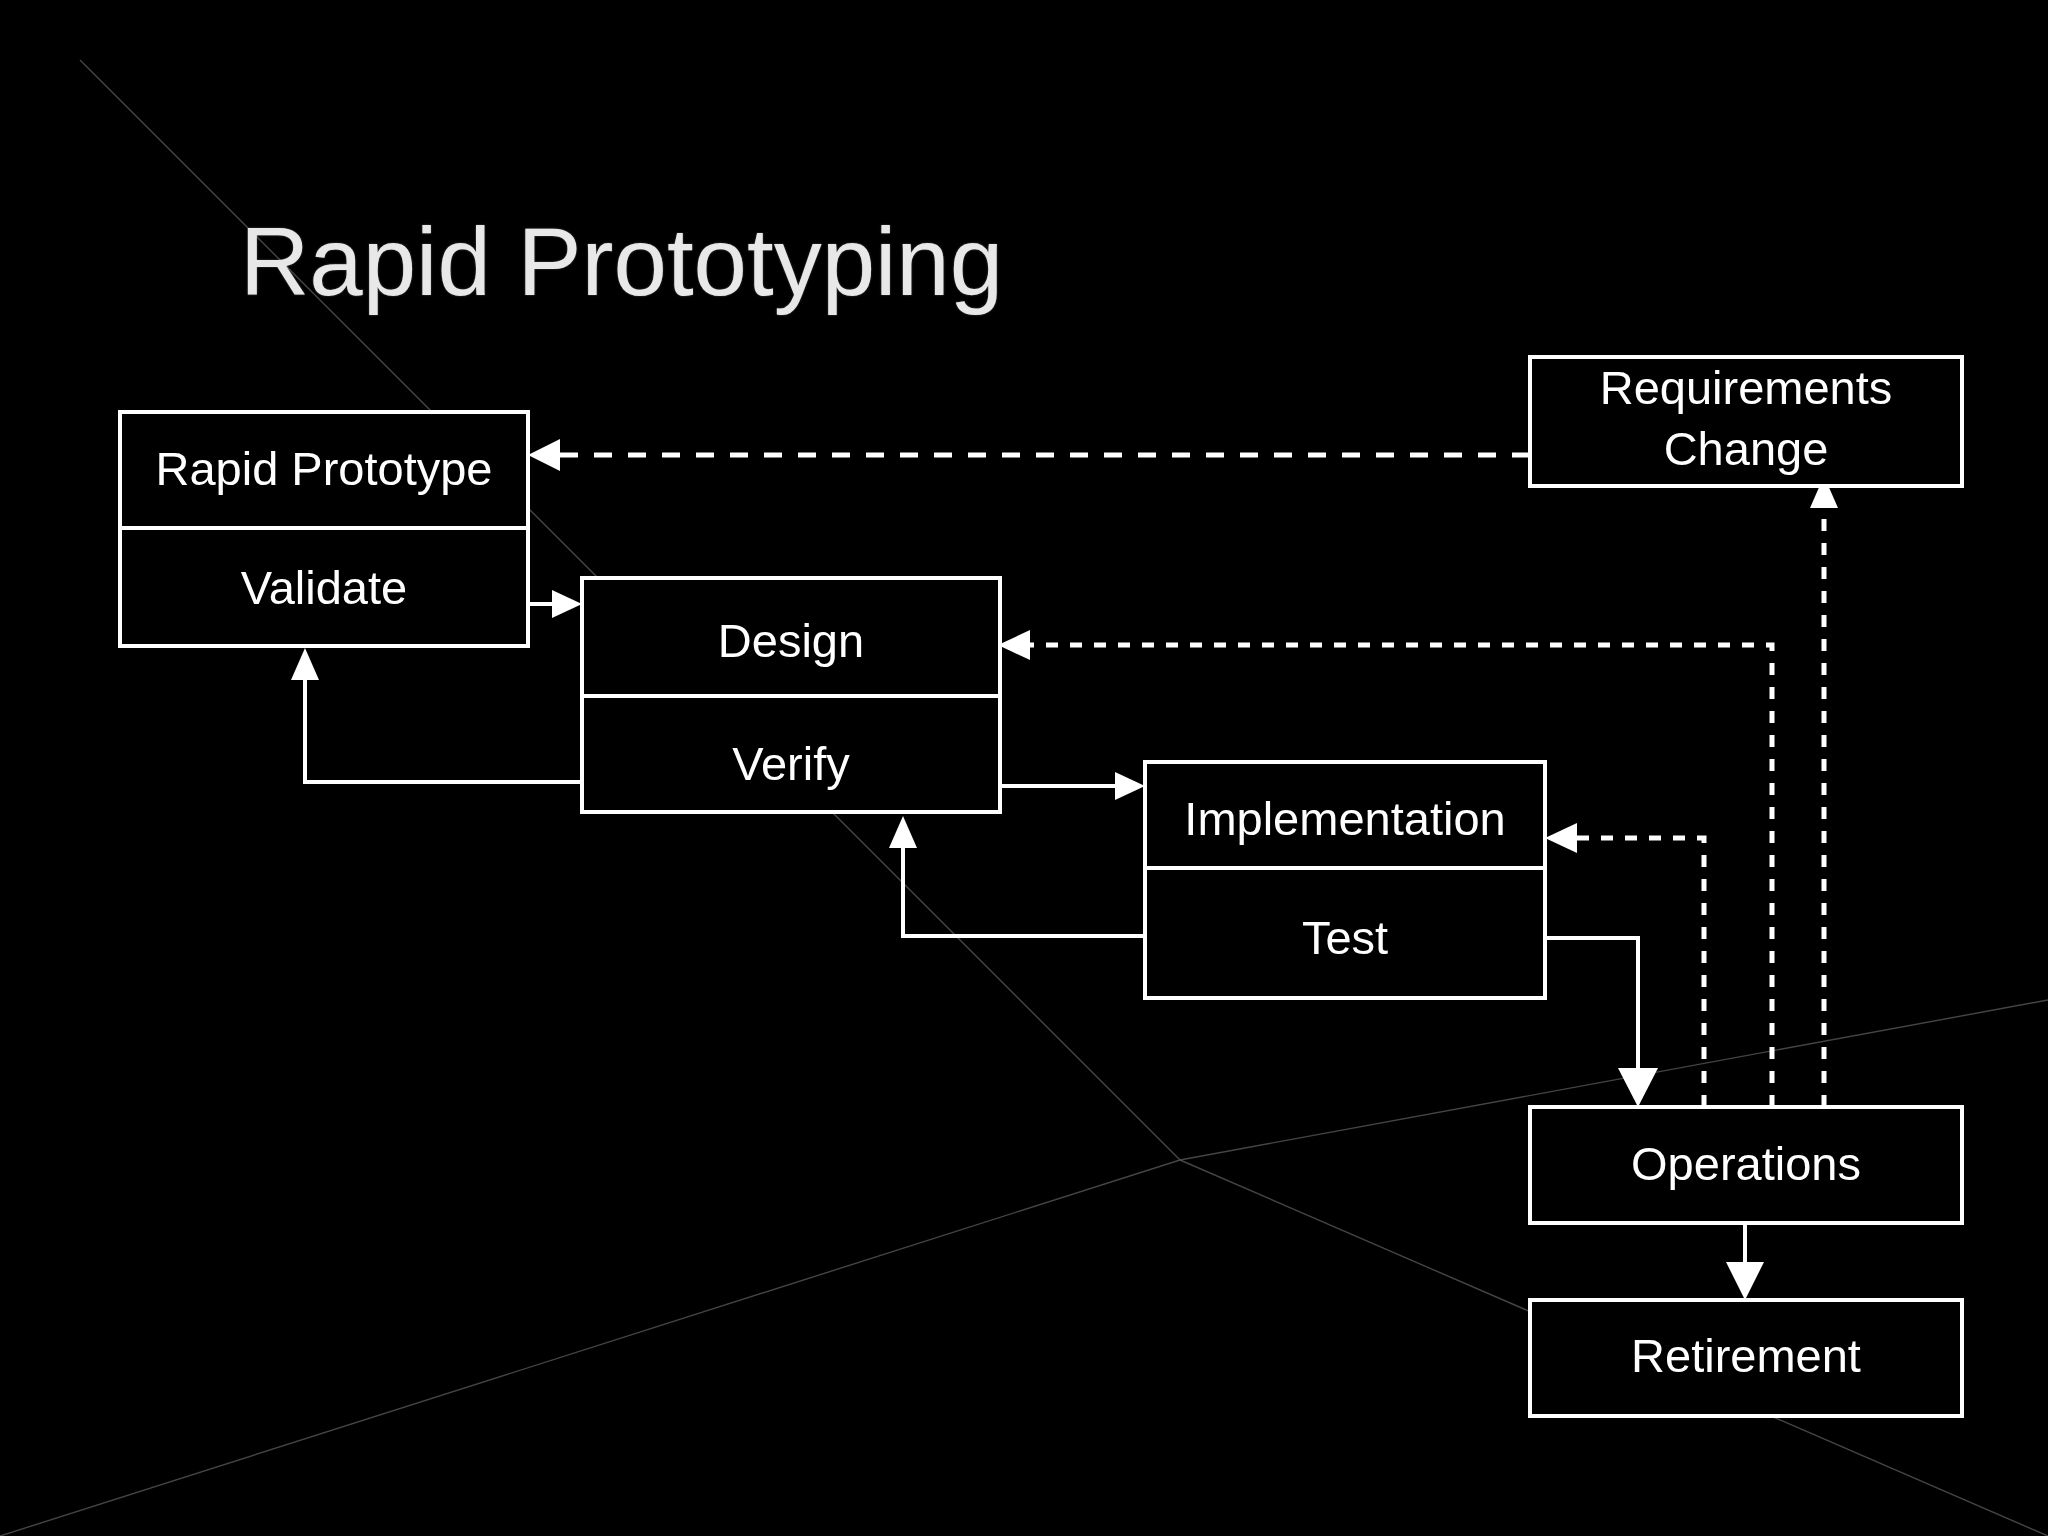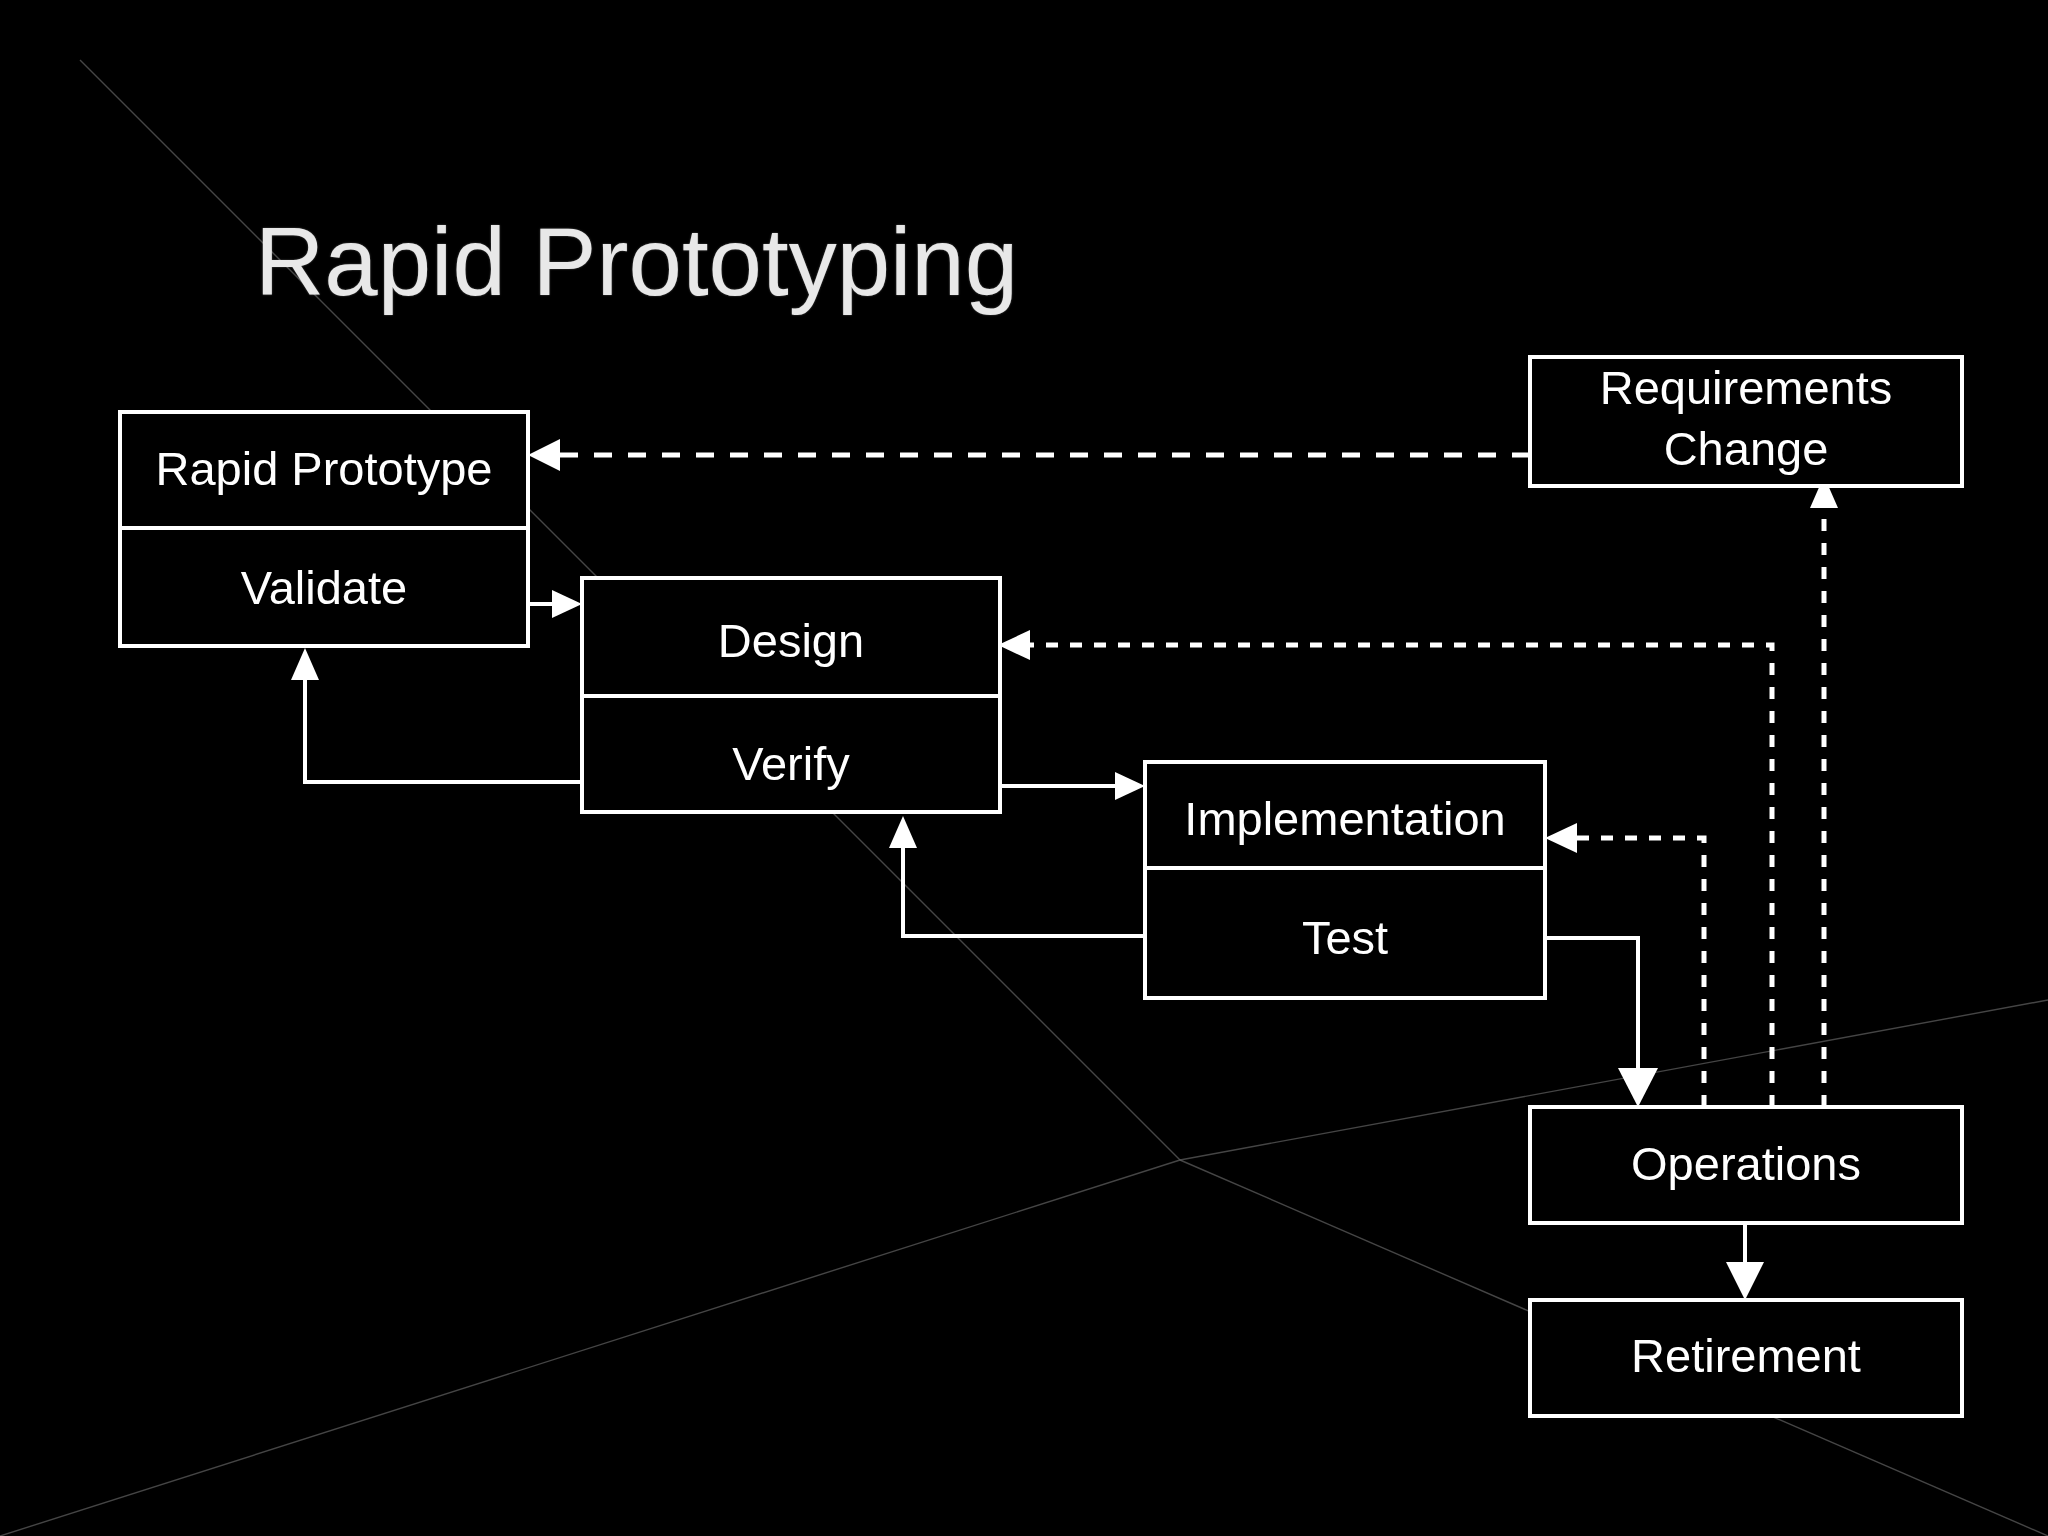--- a/index.html
+++ b/index.html
@@ -23,21 +23,21 @@
   }
   #decor-layer, #diagram-layer {
     position: absolute;
     left: 0;
     top: 0;
     width: 2048px;
     height: 1536px;
   }
   .slide-title {
     position: absolute;
-    left: 255px;
+    left: 240px;
     top: 148px;
     font-size: 96px;
     line-height: 1.05;
     font-weight: normal;
     color: #e8e8e8;
     letter-spacing: 0px;
     white-space: nowrap;
     text-shadow: 0 0 2px rgba(255,255,255,0.35);
   }
   .node-label {

